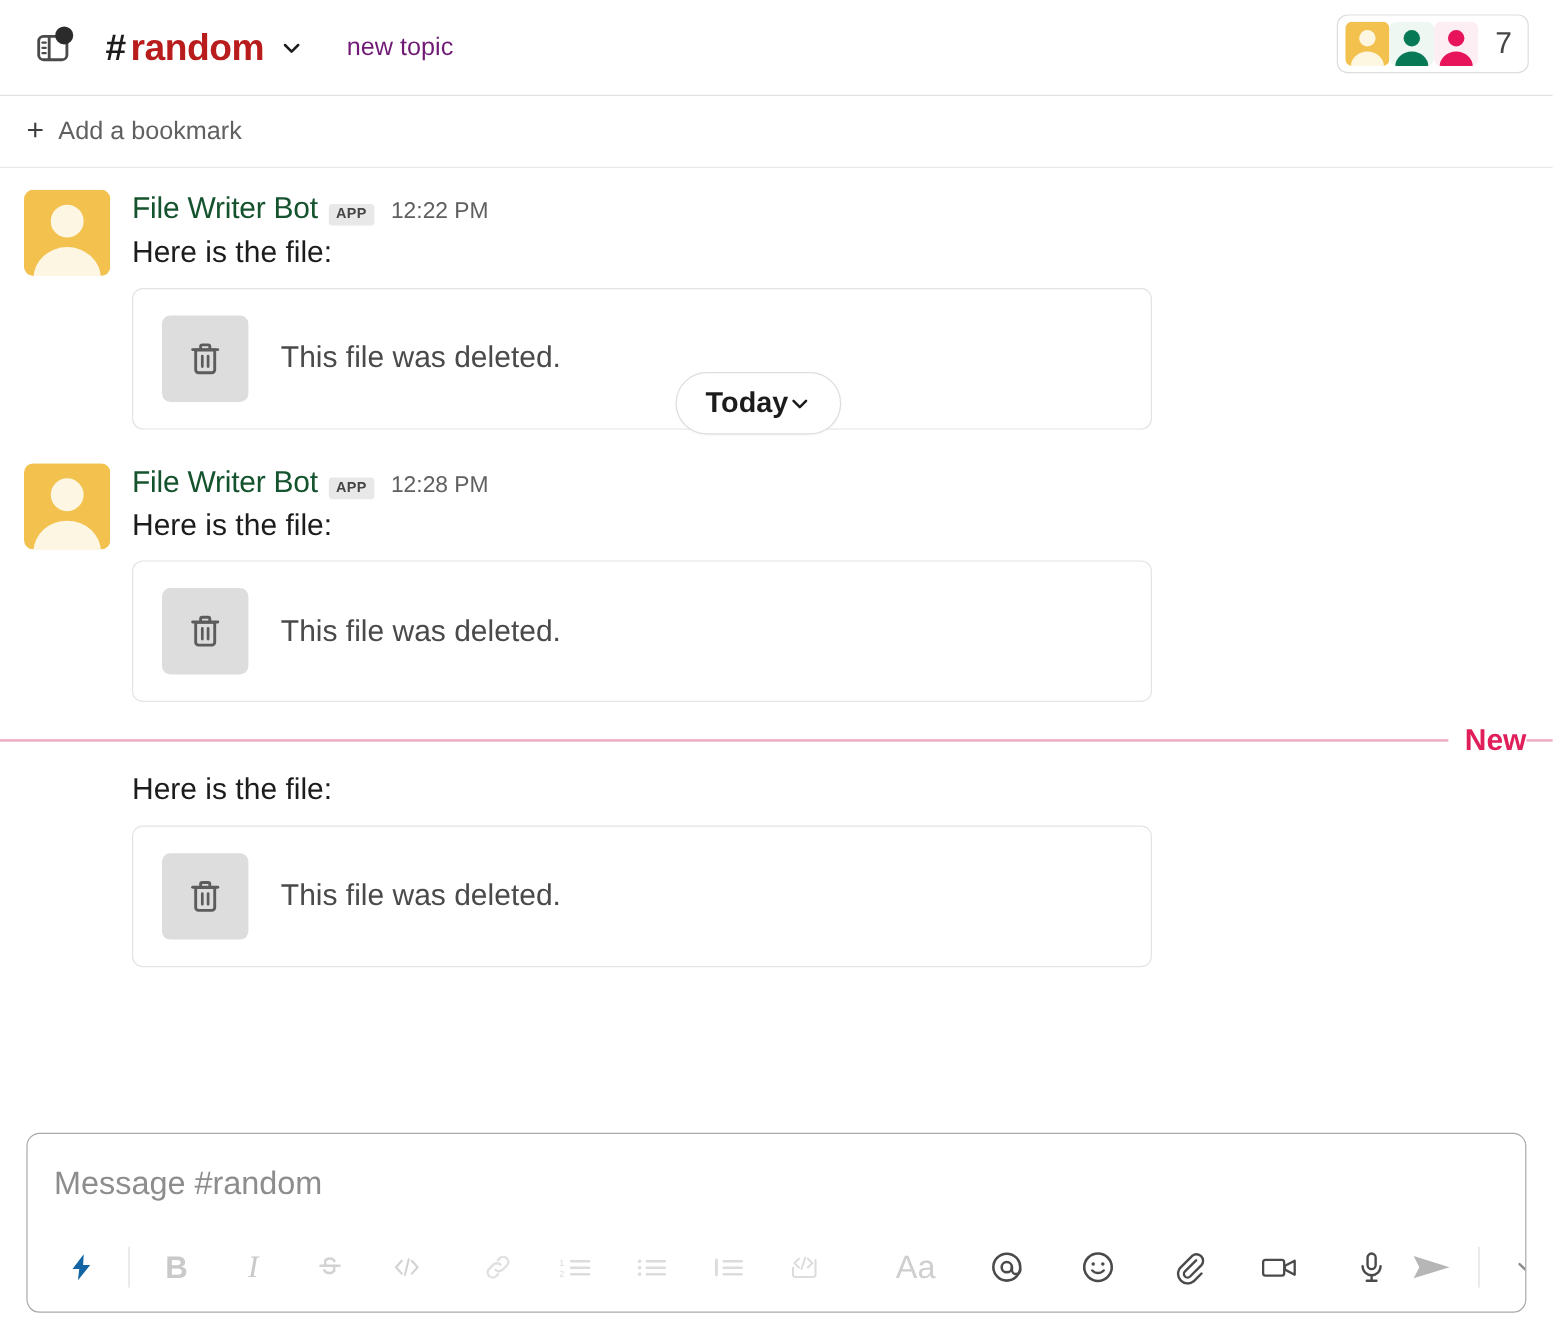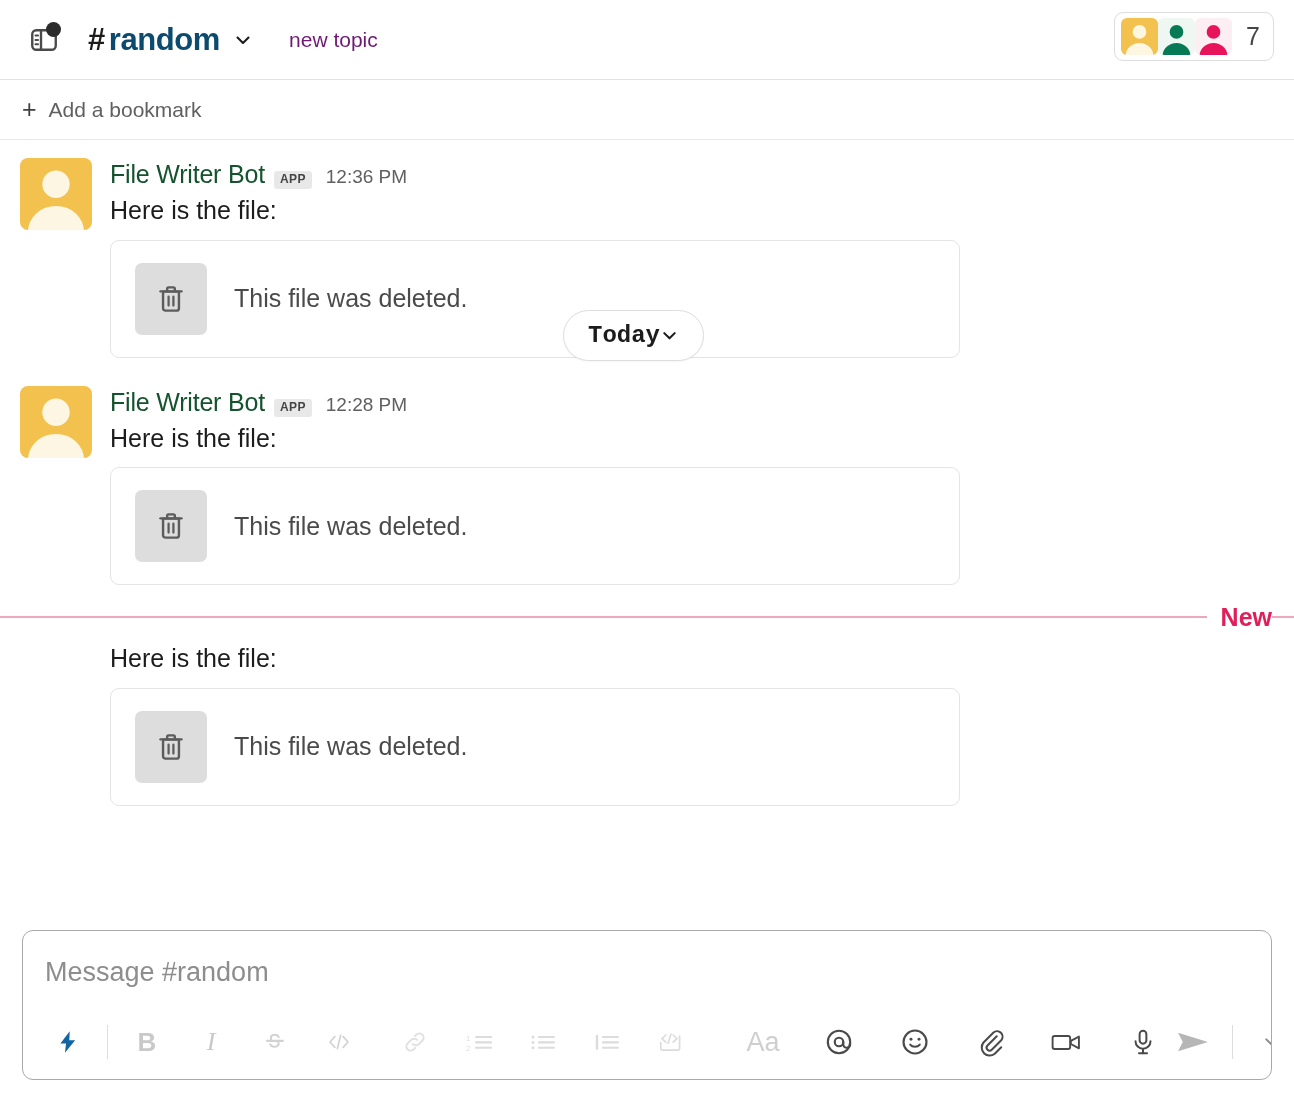--- a/index.html
+++ b/index.html
@@ -35,21 +35,21 @@
   .chan-title {
     display: flex; align-items: center;
     margin-left: 22px; cursor: pointer;
   }
   .chan-title .hash {
     font-size: 31px; font-weight: 700; letter-spacing: -0.5px;
     color: #1d1c1d; line-height: 1;
   }
   .chan-title .name {
     font-size: 31px; font-weight: 700; letter-spacing: -0.4px;
-    color: #0c4a6e; margin-left: 4px; line-height: 1;
+    color: #b91c1c; margin-left: 4px; line-height: 1;
   }
   .chan-title .chev { margin-left: 13px; display:flex; align-items:center; }
   .topic {
     margin-left: 36px;
     font-size: 21px; color: #701a75;
     cursor: pointer; white-space: nowrap;
   }
   .members {
     position: absolute; right: 20px; top: 12px;
     display: flex; align-items: center;
@@ -142,42 +142,41 @@
     left: 563px; top: 170px;
     display: flex; align-items: center; 
     background: #fff;
     border: 1px solid #ddd;
     border-radius: 26px;
     padding: 11px 24px;
     font-size: 24px; font-weight: 700; color: #1d1c1d;
     cursor: pointer;
     box-shadow: 0 1px 2px rgba(0,0,0,.04);
     z-index: 5;
-    font-family: Liberation Mono, monospace;
   }
 
   
   .new-divider {
     position: relative;
     margin-top: 18px;
     height: 28px;
   }
   .new-divider .line {
     position: absolute; left: 0; right: 0; top: 13px;
     height: 2px; background: #eda8c0;
   }
   .new-divider .label {
     position: absolute; right: 22px; top: 0;
     background: #fff; padding-left: 14px;
     font-size: 25px; font-weight: 700; color: #e01e5a;
     line-height: 28px;
   }
 
   
-  .composer-wrap { position: absolute; left: 22px; right: 22px; bottom: 18px; }
+  .composer-wrap { position: absolute; left: 22px; right: 22px; bottom: 4px; }
   .composer {
     border: 1px solid #a9a9a9;
     border-radius: 11px;
     background: #fff;
     overflow: hidden;
   }
   .composer-input {
     min-height: 80px;
     padding: 26px 22px 6px 22px;
     font-size: 27px; color: #8d8d8d;
@@ -289,21 +288,21 @@
         <svg width="72" height="72" viewBox="0 0 40 40">
           <rect width="40" height="40" fill="#f2c14e"></rect>
           <circle cx="20" cy="14.6" r="7.6" fill="#fdf6e2"></circle>
           <path d="M4.4 41 a15.6 14.4 0 0 1 31.2 0 z" fill="#fdf6e2"></path>
         </svg>
       </div>
       <div class="msg-body">
         <div class="msg-meta">
           <span class="author">File Writer Bot</span>
           <span class="app-badge">APP</span>
-          <span class="timestamp">12:36 PM</span>
+          <span class="timestamp">12:22 PM</span>
         </div>
         <div class="msg-text">Here is the file:</div>
         <div class="file-card">
           <div class="file-icon-box">
             <svg width="34" height="34" viewBox="0 0 24 24" fill="none">
               <path d="M4.6 6.6 H19.4" stroke="#5c5c5c" stroke-width="1.7" stroke-linecap="round"></path>
               <path d="M9.3 6.4 V4.8 a1 1 0 0 1 1-1 h3.4 a1 1 0 0 1 1 1 V6.4" stroke="#5c5c5c" stroke-width="1.7" stroke-linejoin="round"></path>
               <path d="M6.4 6.8 H17.6 V18.5 a1.7 1.7 0 0 1 -1.7 1.7 H8.1 a1.7 1.7 0 0 1 -1.7 -1.7 Z" stroke="#5c5c5c" stroke-width="1.7" stroke-linejoin="round"></path>
               <path d="M10.3 10.4 V16.6 M13.7 10.4 V16.6" stroke="#5c5c5c" stroke-width="1.6" stroke-linecap="round"></path>
             </svg>

